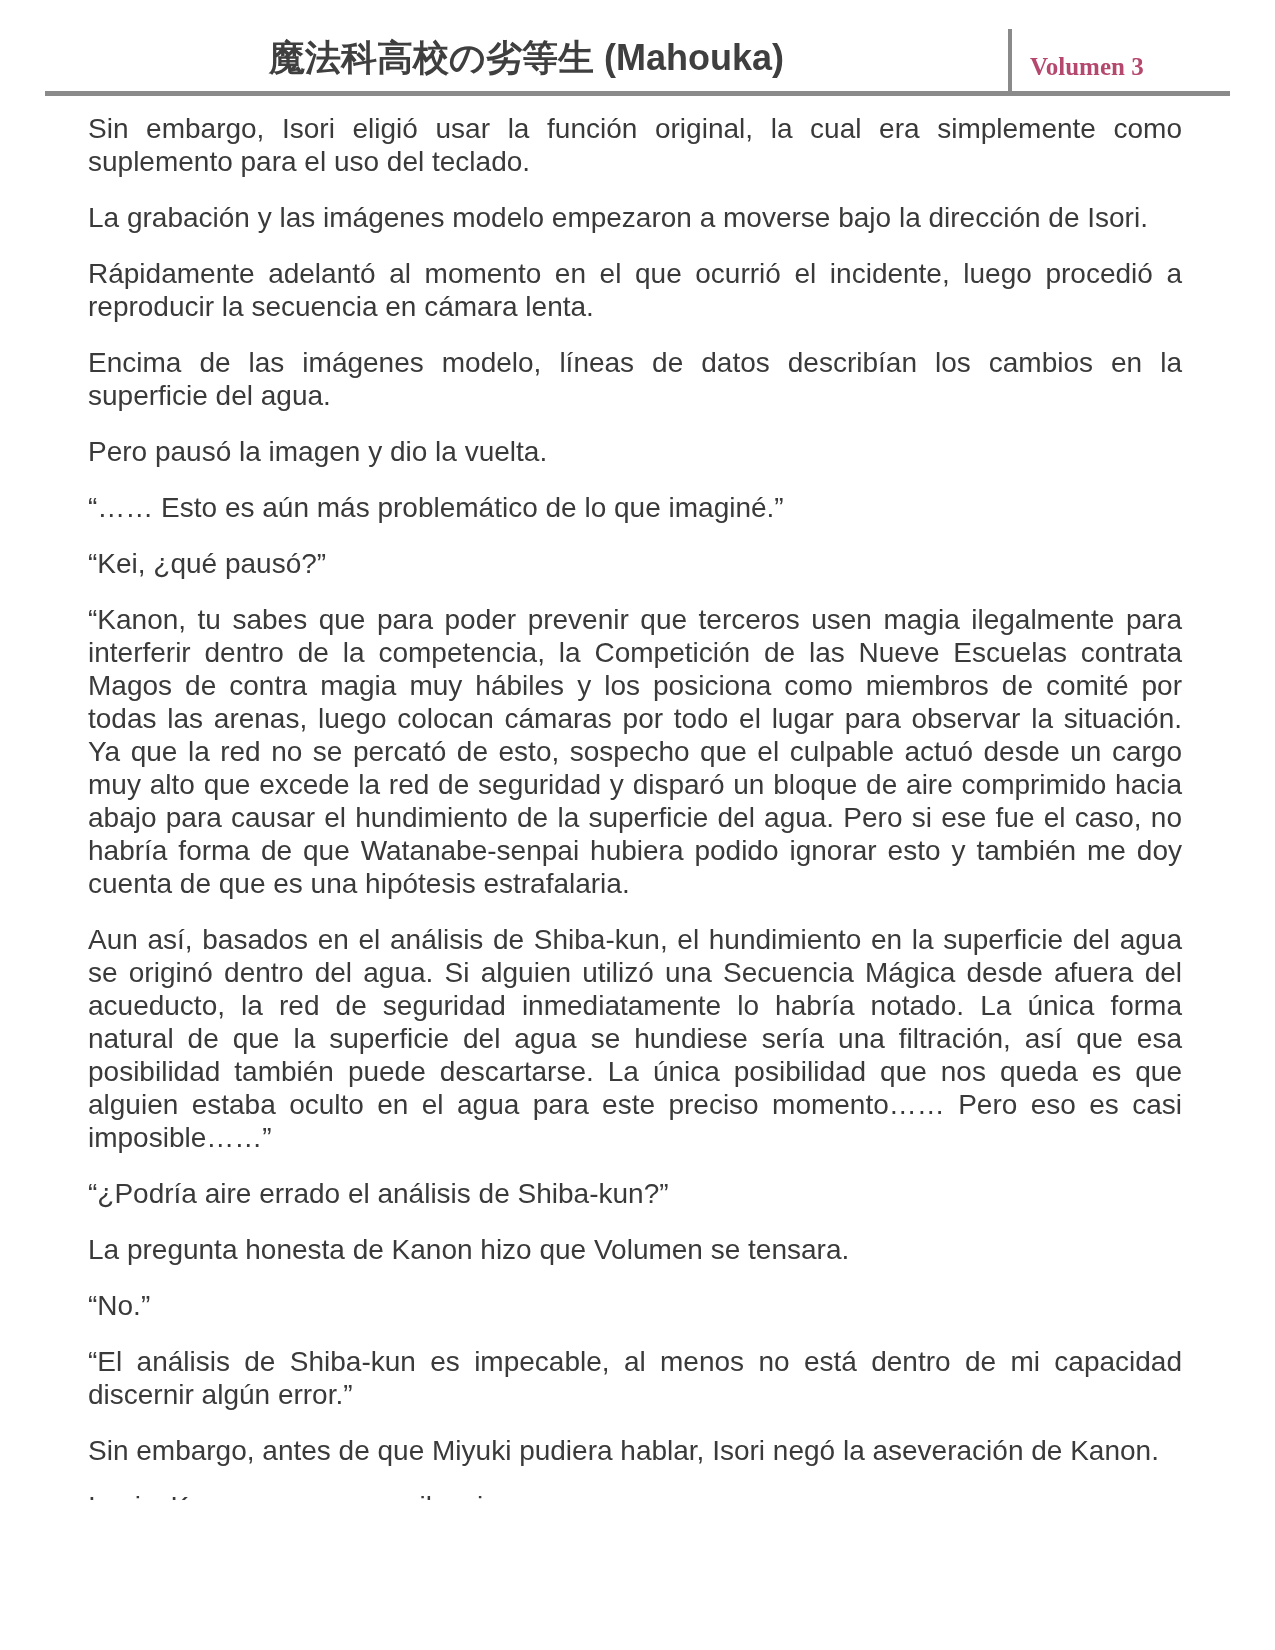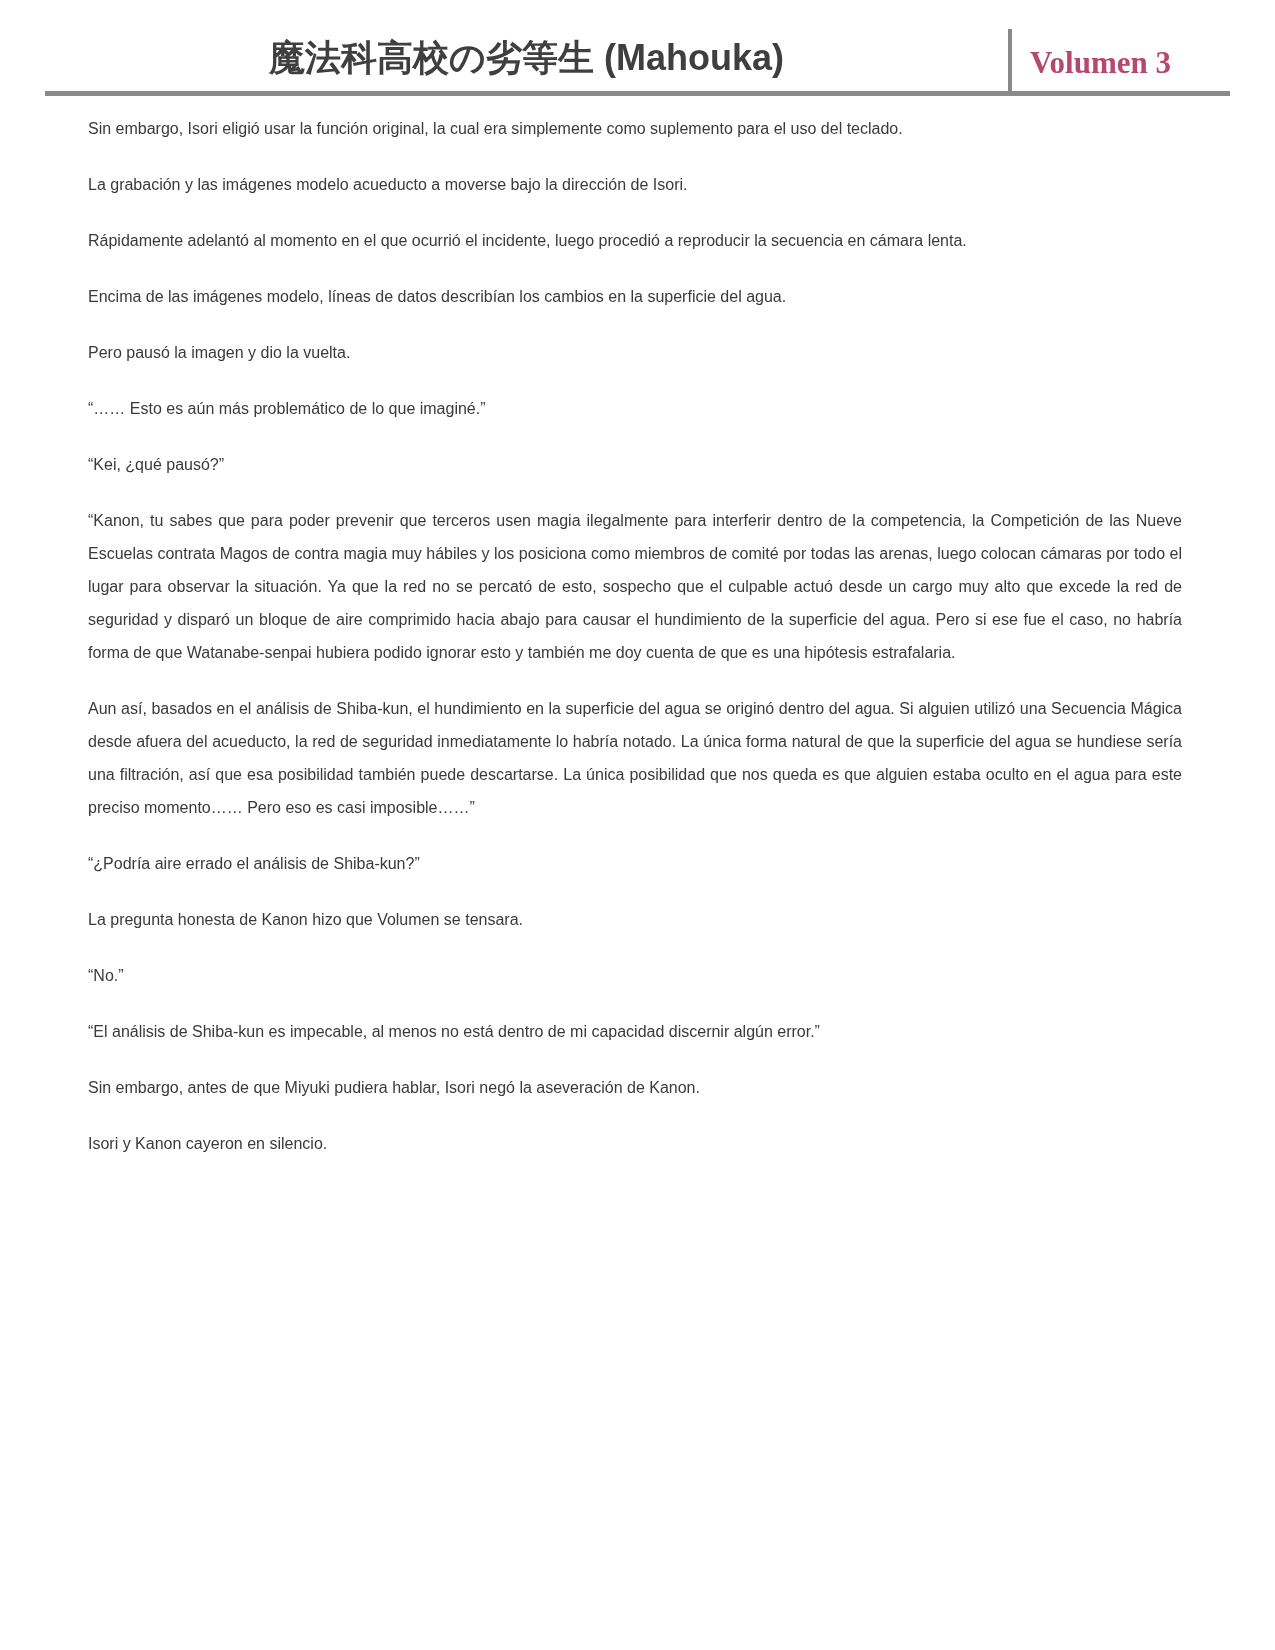--- a/index.html
+++ b/index.html
@@ -40,33 +40,33 @@
     width: 0;
     height: 62px;
     border-left: 4px solid var(--rule-color, #8a8a8a);
     align-self: flex-end;
   }
   .header-volume {
     width: 200px;
     padding: 0 0 10px 18px;
     font-family: "Liberation Serif", serif;
     font-weight: bold;
-    font-size: 31px;
+    font-size: 25px;
     color: var(--accent-color, #b5486e);
     white-space: nowrap;
   }
   main.page-body {
     position: absolute;
     left: 88px;
     top: 112px;
     width: 1094px;
   }
   main.page-body p.para {
     margin: 0 0 23px 0;
-    font-size: 16px;
+    font-size: 28px;
     line-height: 33px;
     text-align: justify;
     color: #3a3a3a;
   }
   .page-number {
     position: absolute;
     top: 1556px;
     right: 93px;
     font-size: 20px;
     color: #0f172a;
@@ -78,21 +78,21 @@
 <div class="page">
 
   <header class="page-header">
     <div class="header-title">魔法科高校の劣等生 (Mahouka)</div>
     <div class="header-divider"></div>
     <div class="header-volume">Volumen 3</div>
   </header>
 
   <main class="page-body">
       <p class="para">Sin embargo, Isori eligió usar la función original, la cual era simplemente como suplemento para el uso del teclado.</p>
-      <p class="para">La grabación y las imágenes modelo acueducto a moverse bajo la dirección de Isori.</p>
+      <p class="para">La grabación y las imágenes modelo empezaron a moverse bajo la dirección de Isori.</p>
       <p class="para">Rápidamente adelantó al momento en el que ocurrió el incidente, luego procedió a reproducir la secuencia en cámara lenta.</p>
       <p class="para">Encima de las imágenes modelo, líneas de datos describían los cambios en la superficie del agua.</p>
       <p class="para">Pero pausó la imagen y dio la vuelta.</p>
       <p class="para">“…… Esto es aún más problemático de lo que imaginé.”</p>
       <p class="para">“Kei, ¿qué pausó?”</p>
       <p class="para">“Kanon, tu sabes que para poder prevenir que terceros usen magia ilegalmente para interferir dentro de la competencia, la Competición de las Nueve Escuelas contrata Magos de contra magia muy hábiles y los posiciona como miembros de comité por todas las arenas, luego colocan cámaras por todo el lugar para observar la situación. Ya que la red no se percató de esto, sospecho que el culpable actuó desde un cargo muy alto que excede la red de seguridad y disparó un bloque de aire comprimido hacia abajo para causar el hundimiento de la superficie del agua. Pero si ese fue el caso, no habría forma de que Watanabe-senpai hubiera podido ignorar esto y también me doy cuenta de que es una hipótesis estrafalaria.</p>
       <p class="para">Aun así, basados en el análisis de Shiba-kun, el hundimiento en la superficie del agua se originó dentro del agua. Si alguien utilizó una Secuencia Mágica desde afuera del acueducto, la red de seguridad inmediatamente lo habría notado. La única forma natural de que la superficie del agua se hundiese sería una filtración, así que esa posibilidad también puede descartarse. La única posibilidad que nos queda es que alguien estaba oculto en el agua para este preciso momento…… Pero eso es casi imposible……”</p>
       <p class="para">“¿Podría aire errado el análisis de Shiba-kun?”</p>
       <p class="para">La pregunta honesta de Kanon hizo que Volumen se tensara.</p>
       <p class="para">“No.”</p>

